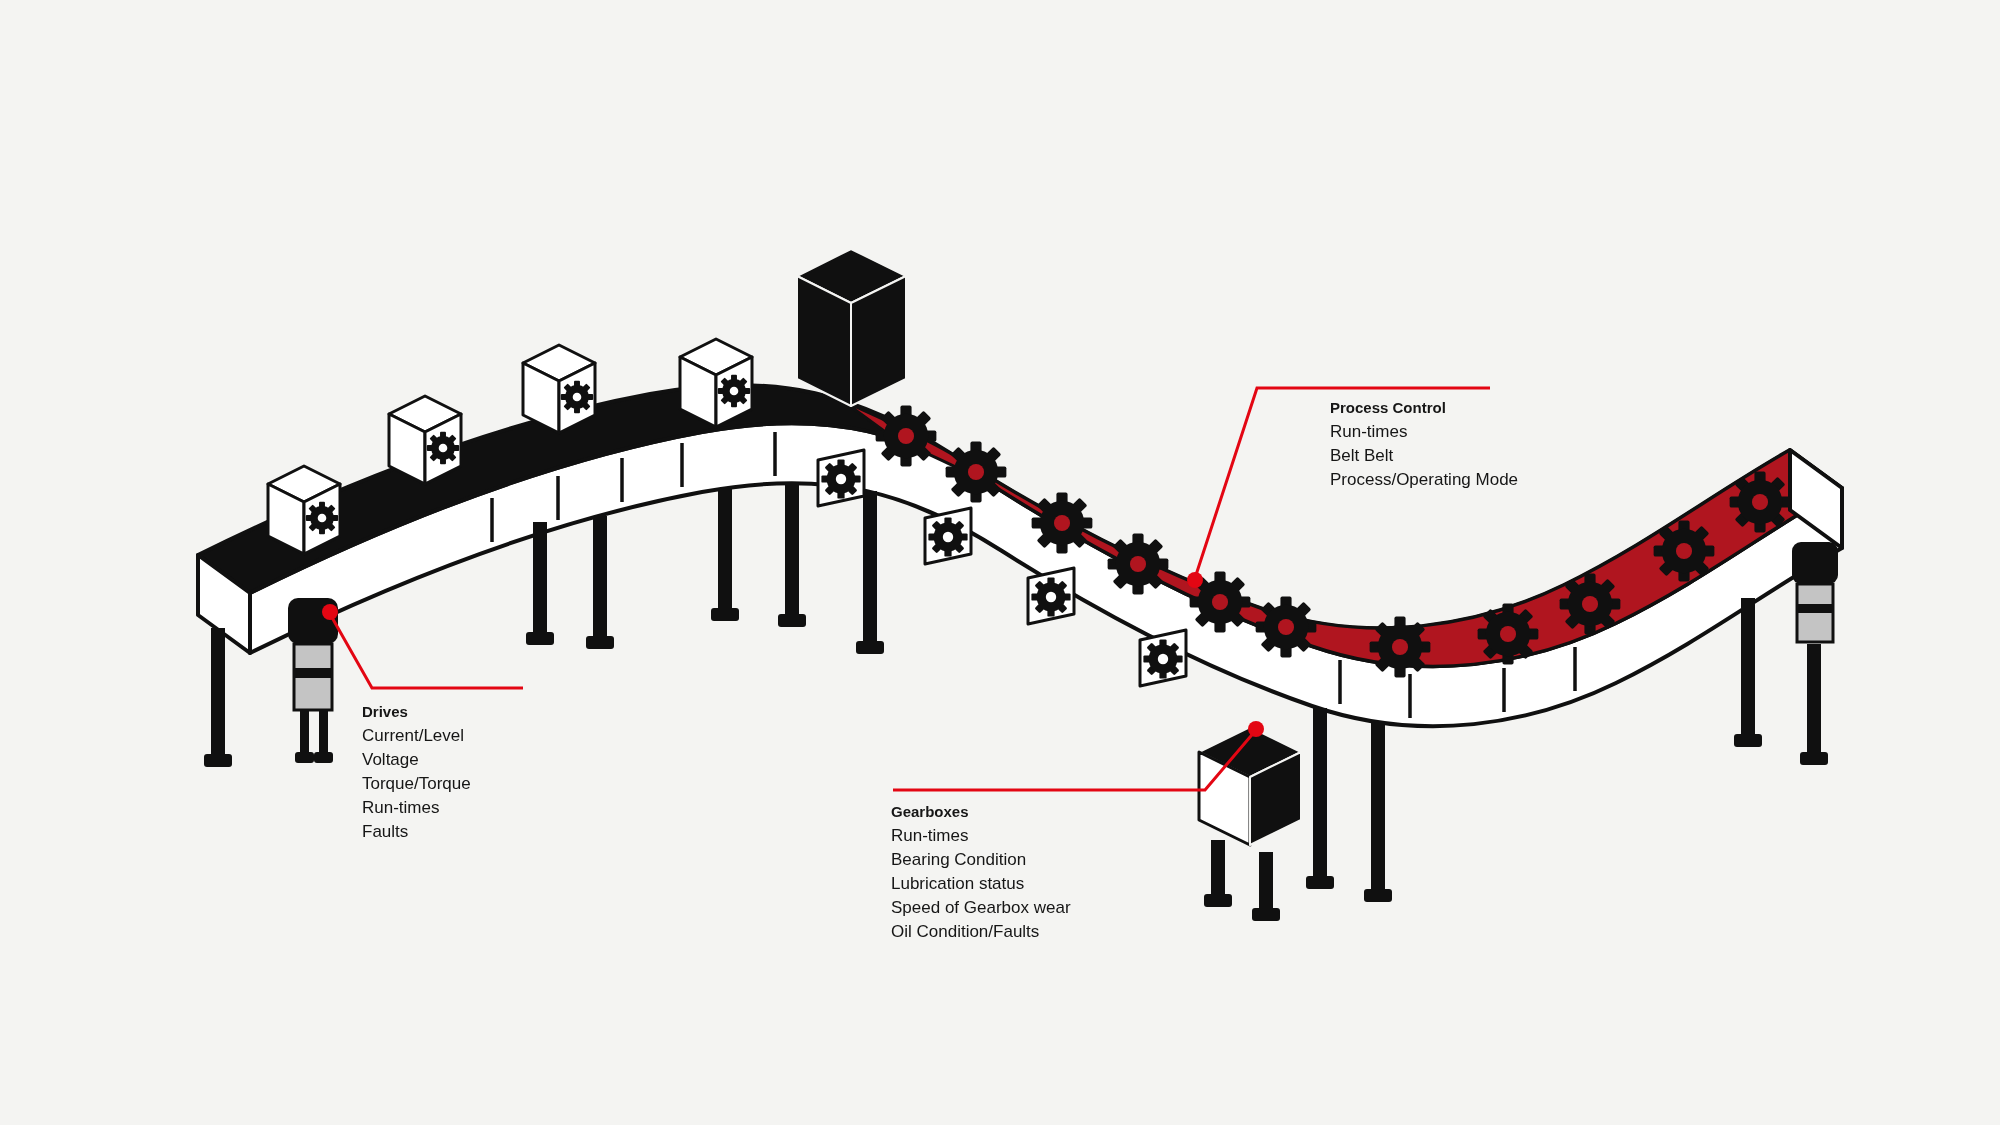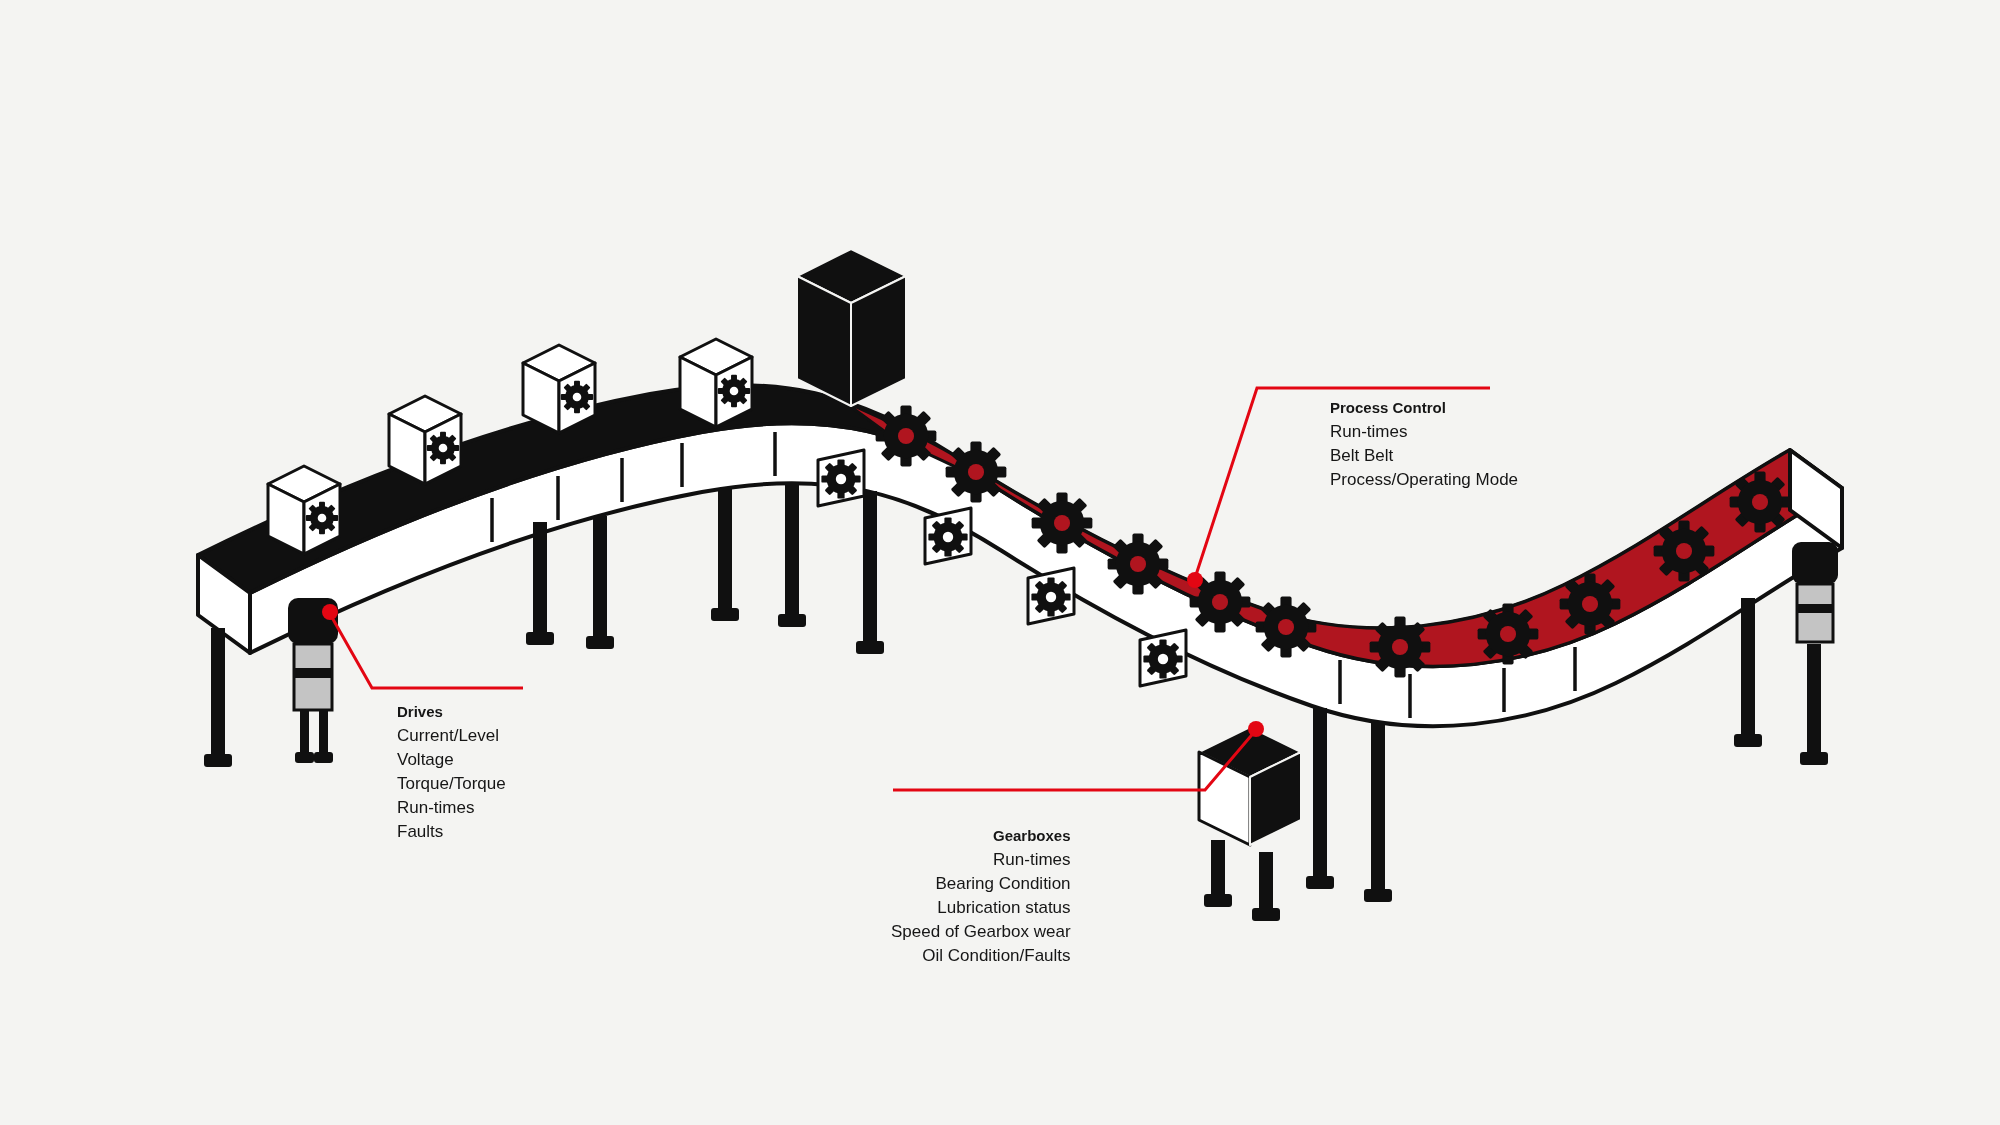--- a/index.html
+++ b/index.html
@@ -7,22 +7,22 @@
   }
   html,body{margin:0;padding:0;background:var(--bg);}
   .stage{
     position:relative;width:2000px;height:1125px;background:var(--bg);
     overflow:hidden;font-family:"Liberation Sans",sans-serif;color:var(--ink);
   }
   .stage svg{position:absolute;left:0;top:0;}
   .callout{position:absolute;color:var(--ink);}
   .callout .title{font-weight:bold;font-size:15px;line-height:24px;}
   .callout .item{font-size:17px;line-height:24px;}
-  #co-drives{left:362px;top:700px;margin-left:35px;}
-  #co-gearboxes{left:891px;top:824px;text-align:right;}
+  #co-drives{left:362px;top:700px;}
+  #co-gearboxes{left:891px;top:800px;}
   #co-process{left:1330px;top:396px;}
 </style>
 </head>
 <body>
 
 <div class="stage">
 
 <svg width="2000" height="1125" viewBox="0 0 2000 1125">
   <defs>
     <g id="gearBody" fill="#101010">

